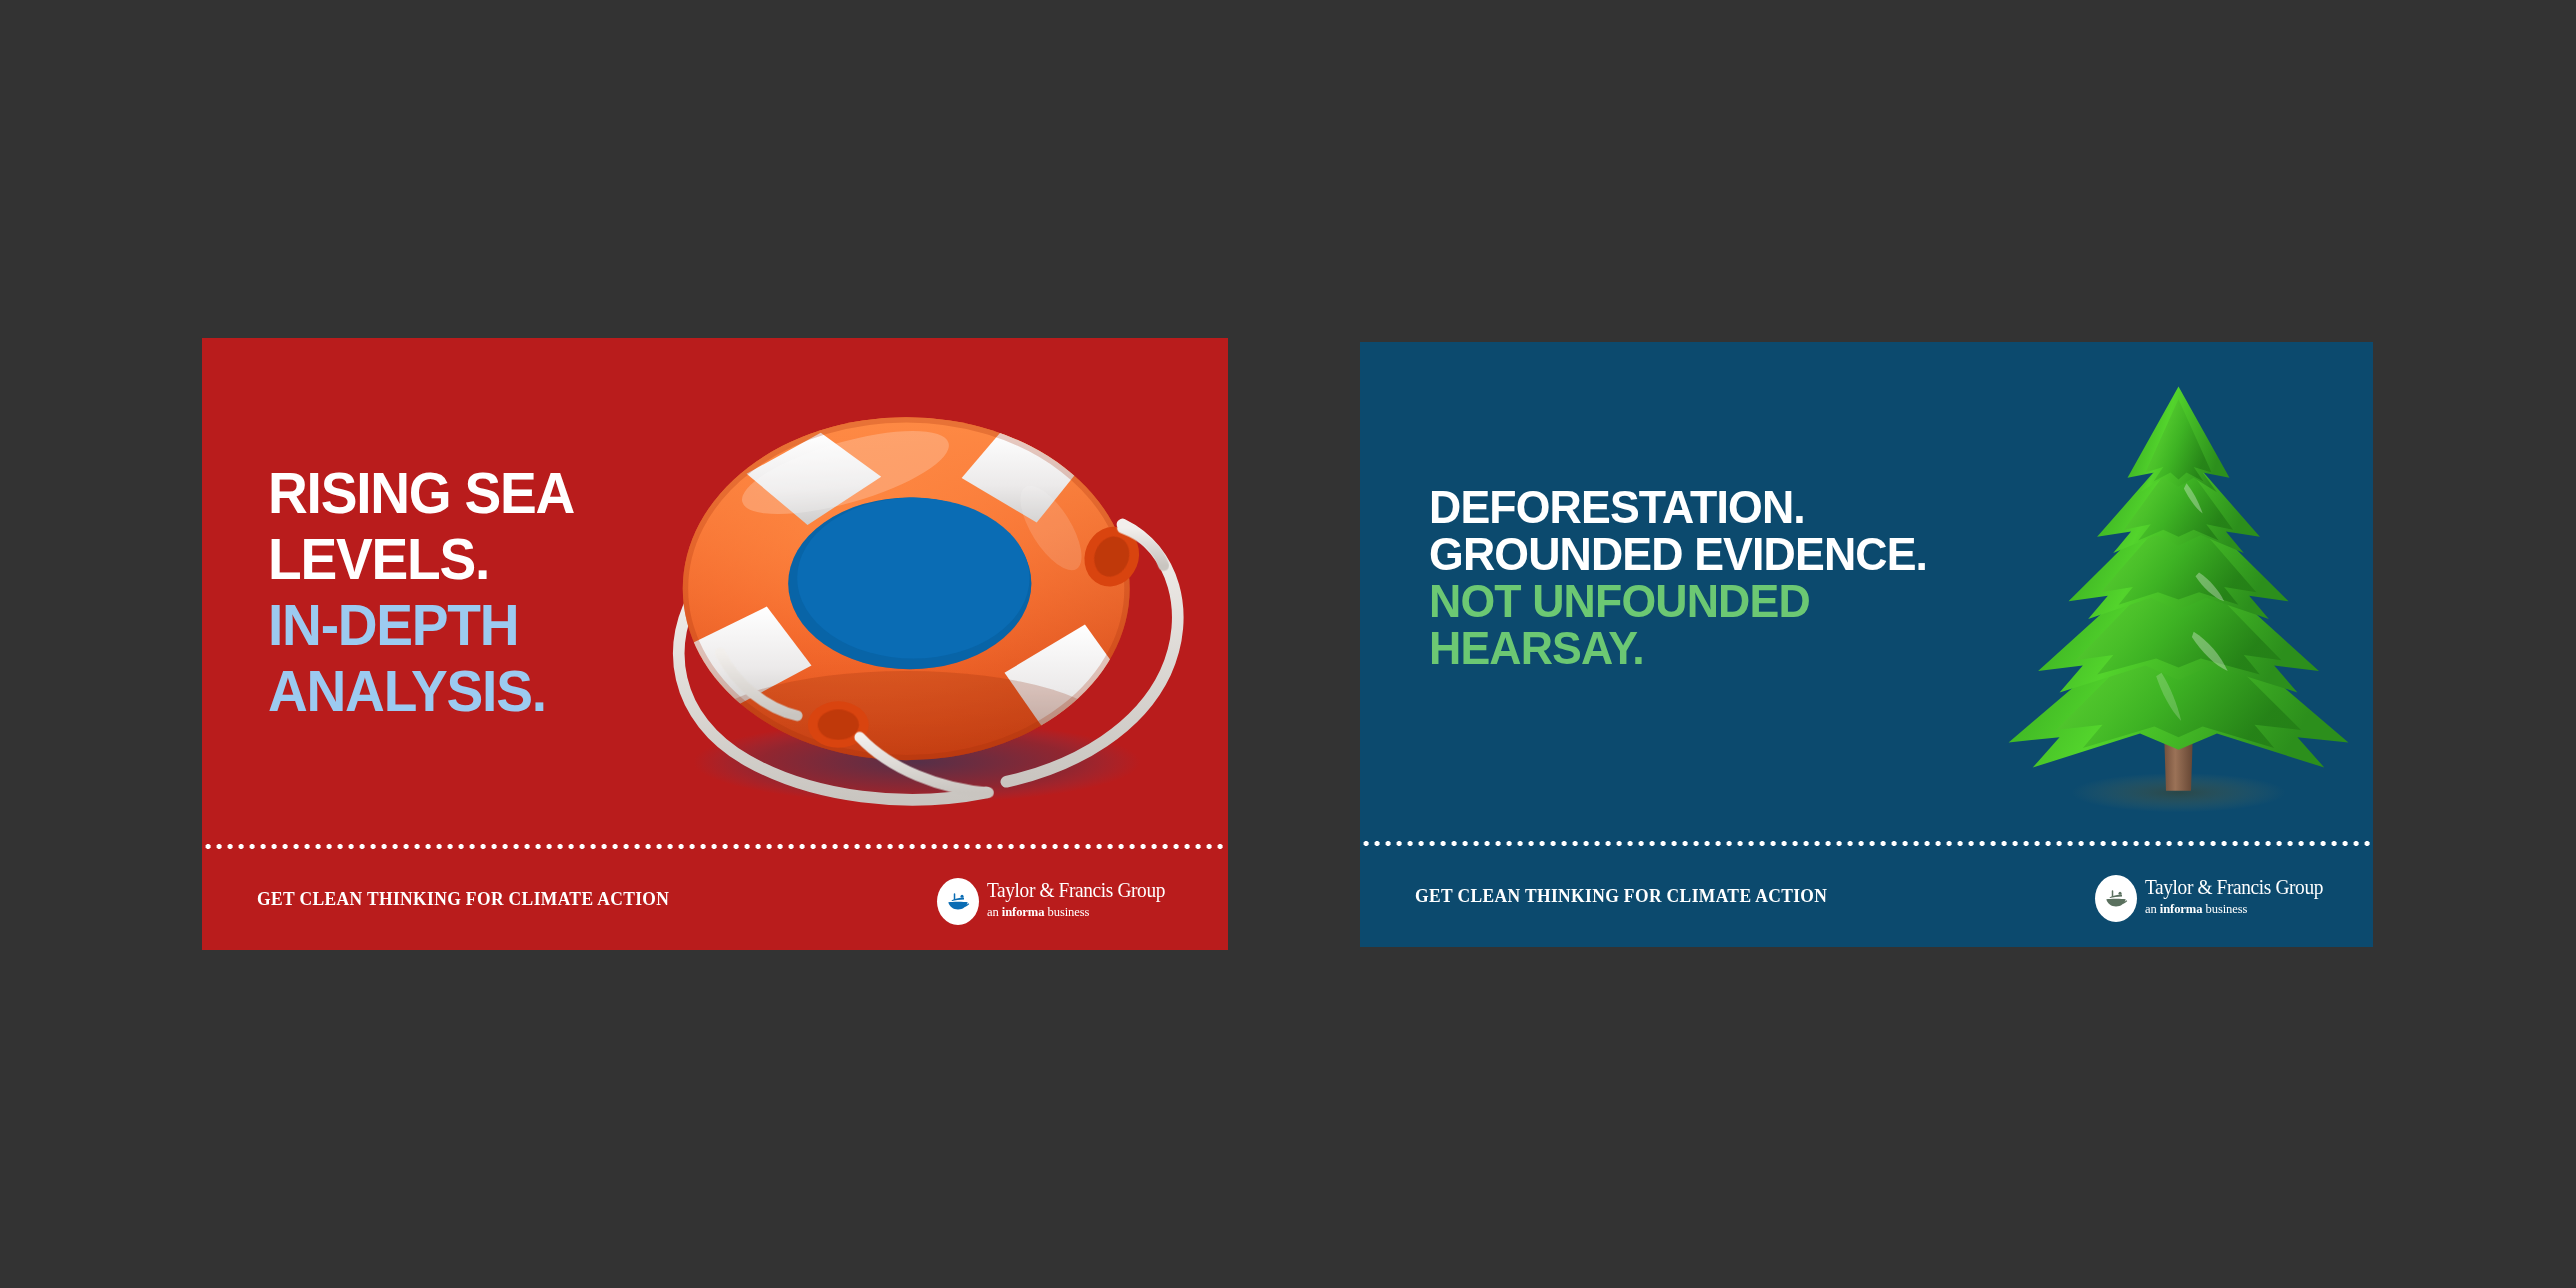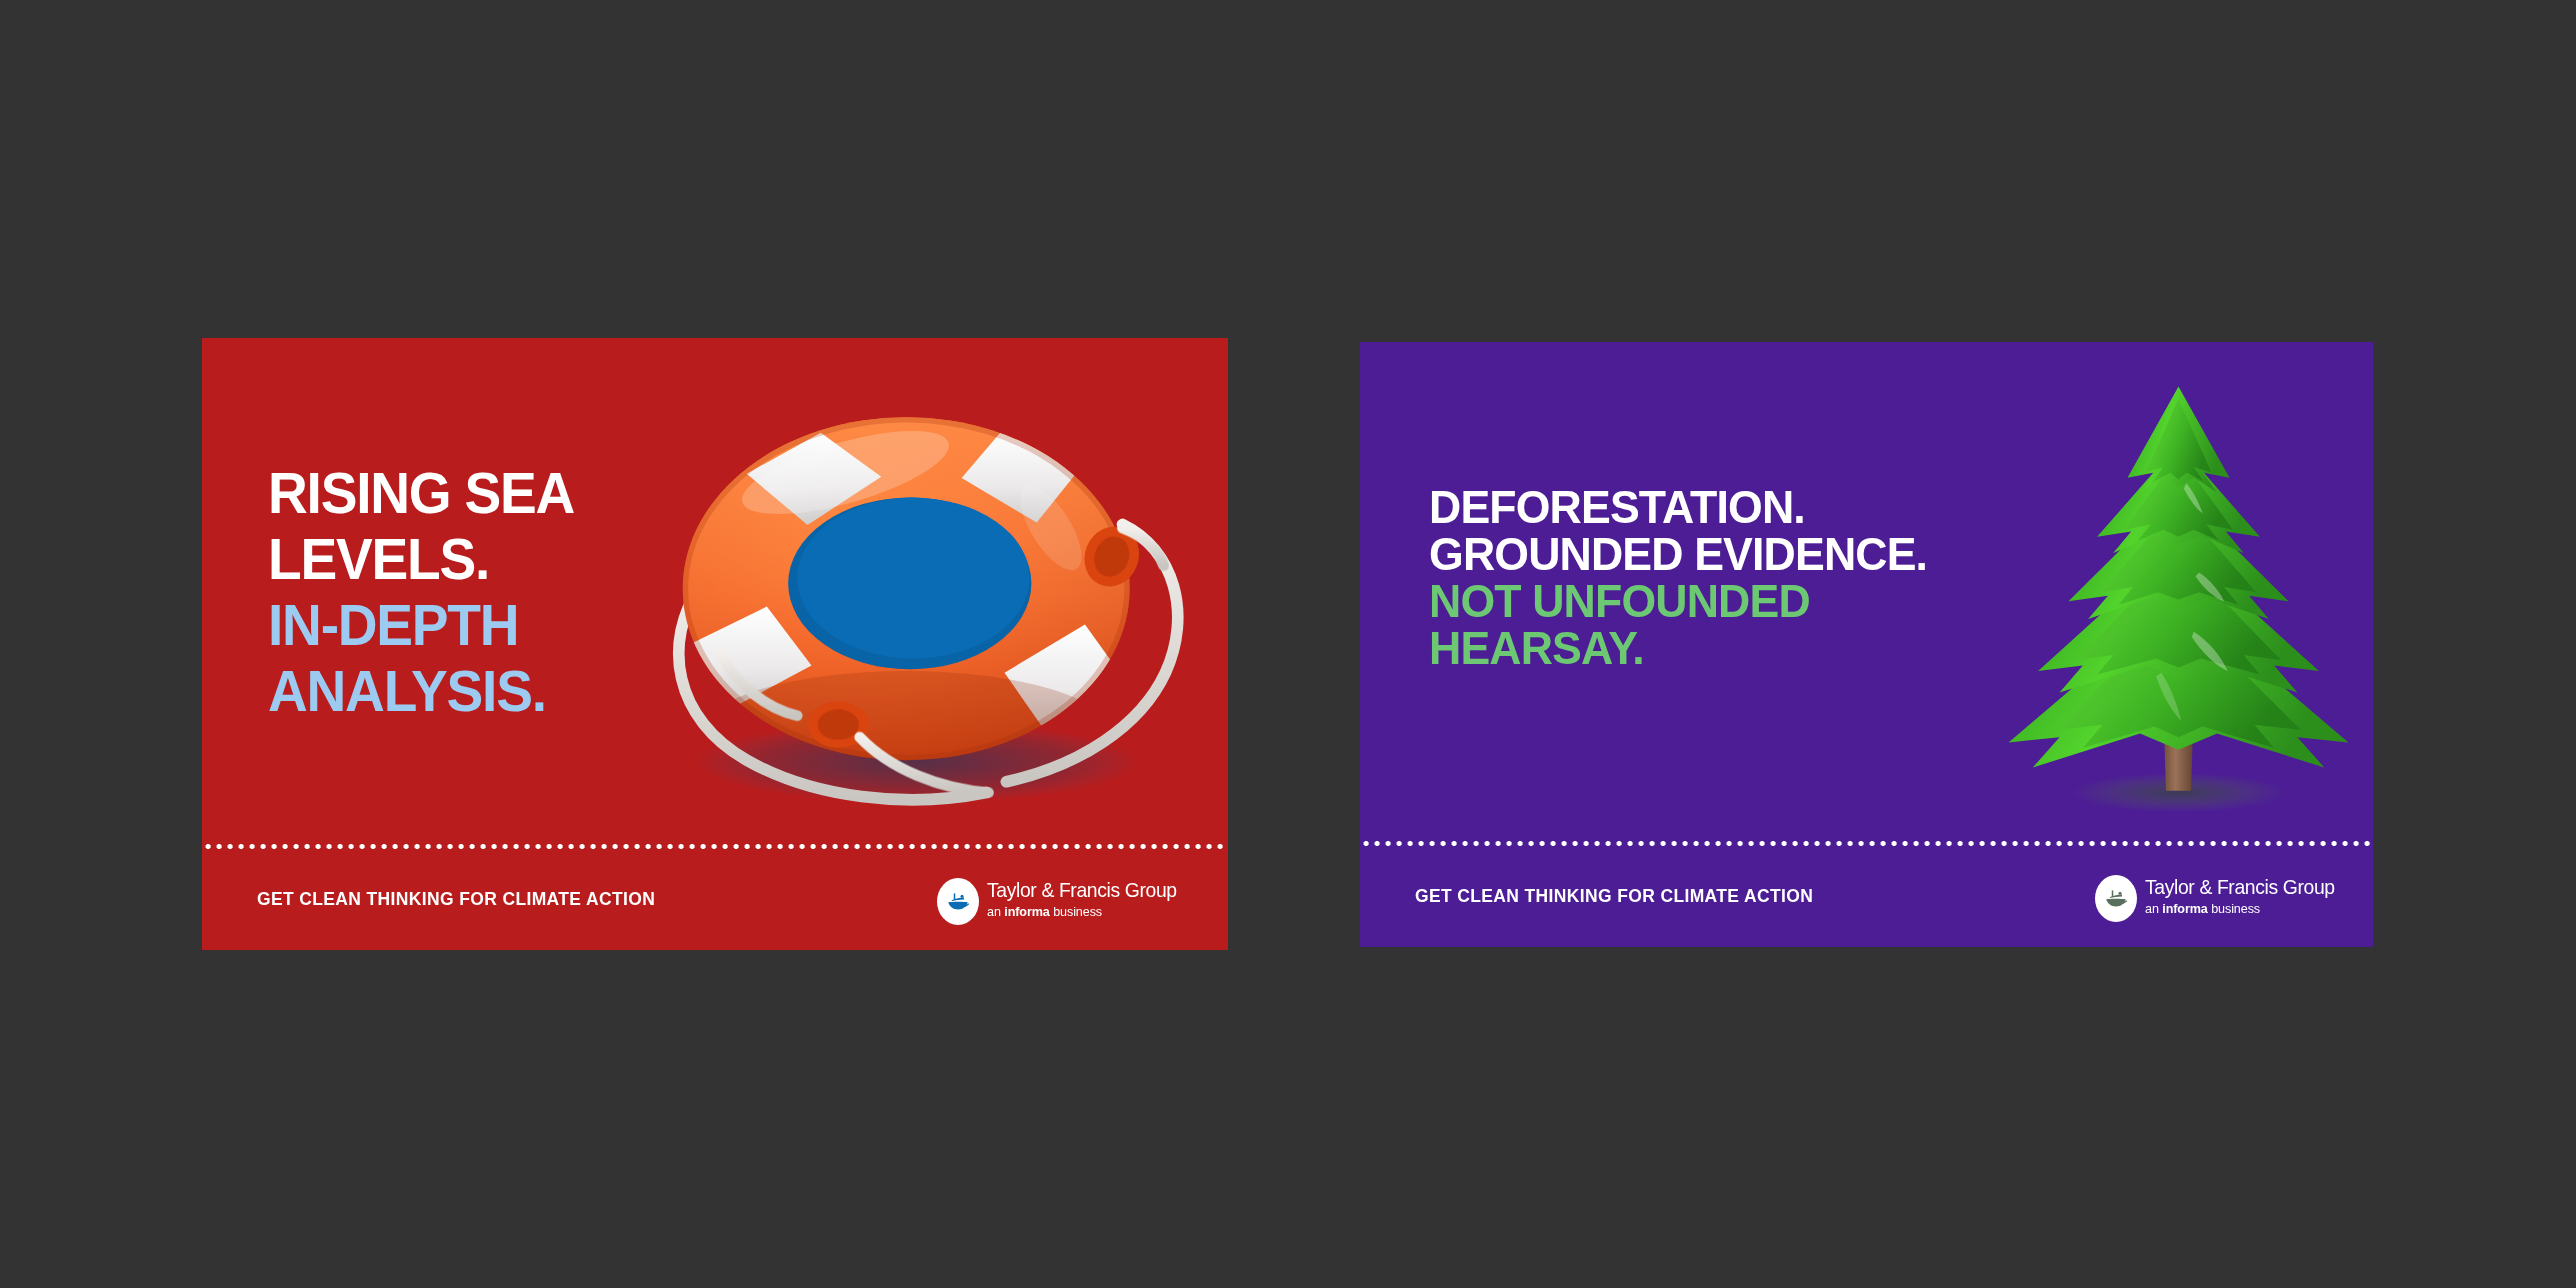--- a/index.html
+++ b/index.html
@@ -32,21 +32,21 @@
     width: 1014px;
     height: 612px;
     background: #b91c1c;
     padding-left: 12px;
   }
   #banner-forest {
     left: 1360px;
     top: 342px;
     width: 1013px;
     height: 605px;
-    background: #4c1d95;
+    background: #0c4a6e;
   }
 
   
   .headline {
     position: absolute;
     z-index: 6;
     font-weight: 700;
     letter-spacing: -0.4px;
     line-height: 1.0;
     text-transform: uppercase;
@@ -89,20 +89,21 @@
   }
   #banner-sea .divider { top: 506px; }
   #banner-forest .divider { top: 499px; }
 
   
   .footer {
     position: absolute;
     left: 0;
     width: 100%;
     z-index: 7;
+    font-family: Liberation Serif, serif;
   }
   #banner-sea .footer { top: 524px; height: 88px; }
   #banner-forest .footer { top: 517px; height: 88px; }
 
   .footer-tagline {
     position: absolute;
     left: 55px;
     top: 26px;
     color: #ffffff;
     font-size: 19px;

